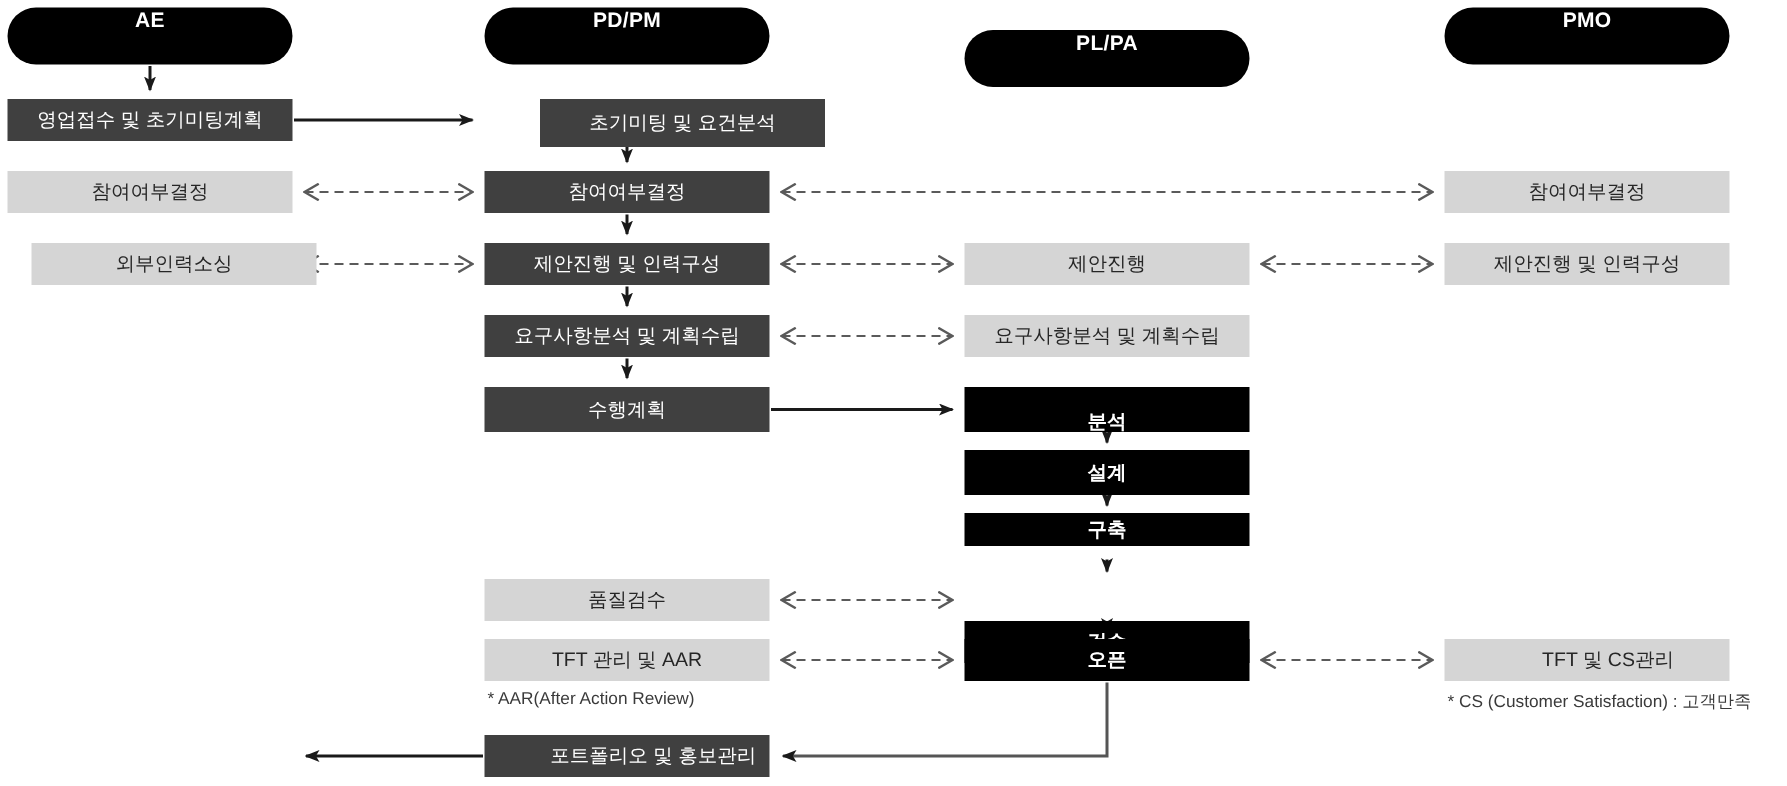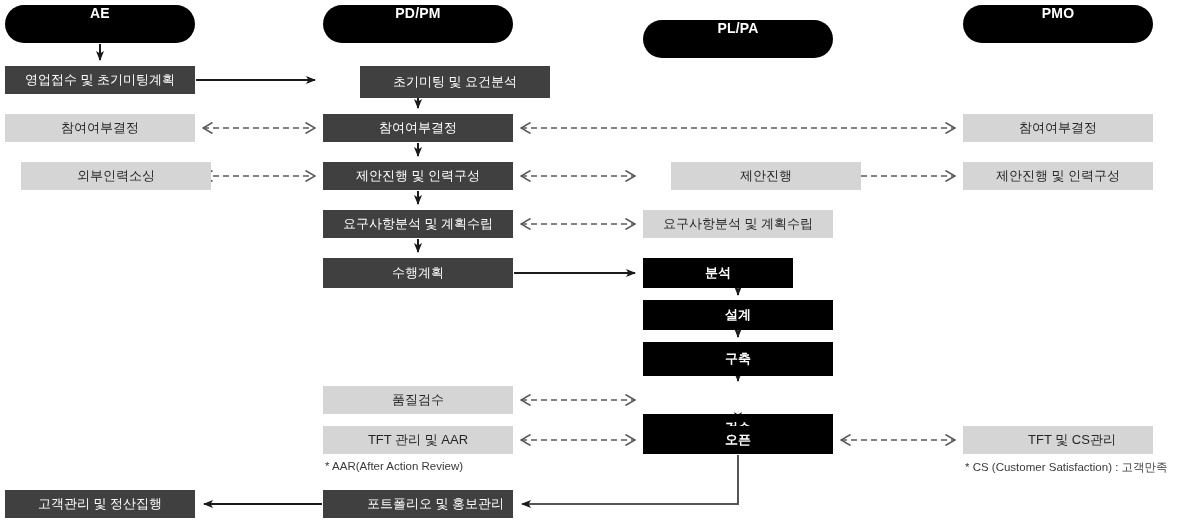--- a/index.html
+++ b/index.html
@@ -171,23 +171,20 @@
 
   <div class="node dark" style="left:5px; top:66px; width:190px; height:28px;">
     <span>영업접수 및 초기미팅계획</span>
   </div>
   <div class="node light" style="left:5px; top:114px; width:190px; height:28px;">
     <span>참여여부결정</span>
   </div>
   <div class="node light" style="left:21px; top:162px; width:190px; height:28px;">
     <span>외부인력소싱</span>
   </div>
-  <div class="node dark" style="left:5px; top:490px; width:190px; height:28px;">
-    <span>고객관리 및 정산집행</span>
-  </div>
 
   <div class="node dark" style="left:323px; top:66px; width:190px; height:32px;margin-left:37px;">
     <span>초기미팅 및 요건분석</span>
   </div>
   <div class="node dark" style="left:323px; top:114px; width:190px; height:28px;">
     <span>참여여부결정</span>
   </div>
   <div class="node dark" style="left:323px; top:162px; width:190px; height:28px;">
     <span>제안진행 및 인력구성</span>
   </div>
@@ -200,33 +197,33 @@
   <div class="node light" style="left:323px; top:386px; width:190px; height:28px;">
     <span>품질검수</span>
   </div>
   <div class="node light" style="left:323px; top:426px; width:190px; height:28px;">
     <span>TFT 관리 및 AAR</span>
   </div>
   <div class="node dark" style="left:323px; top:490px; width:190px; height:28px;padding-left:35px;">
     <span>포트폴리오 및 홍보관리</span>
   </div>
 
-  <div class="node light" style="left:643px; top:162px; width:190px; height:28px;margin-left:28px;">
+  <div class="node light" style="left:643px; top:162px; width:190px; height:28px;">
     <span>제안진행</span>
   </div>
   <div class="node light" style="left:643px; top:210px; width:190px; height:28px;">
     <span>요구사항분석 및 계획수립</span>
   </div>
-  <div class="node black" style="left:643px; top:258px; width:150px; height:30px;">
+  <div class="node black" style="left:643px; top:258px; width:190px; height:30px;align-items:flex-end;">
     <span>분석</span>
   </div>
   <div class="node black" style="left:643px; top:300px; width:190px; height:30px;">
     <span>설계</span>
   </div>
-  <div class="node black" style="left:643px; top:342px; width:190px; height:34px;">
+  <div class="node black" style="left:643px; top:342px; width:190px; height:22px;">
     <span>구축</span>
   </div>
   <div class="node black" style="left:643px; top:386px; width:190px; height:28px;margin-top:28px;">
     <span>검수</span>
   </div>
   <div class="node black" style="left:643px; top:426px; width:190px; height:28px;">
     <span>오픈</span>
   </div>
 
   <div class="node light" style="left:963px; top:114px; width:190px; height:28px;">

